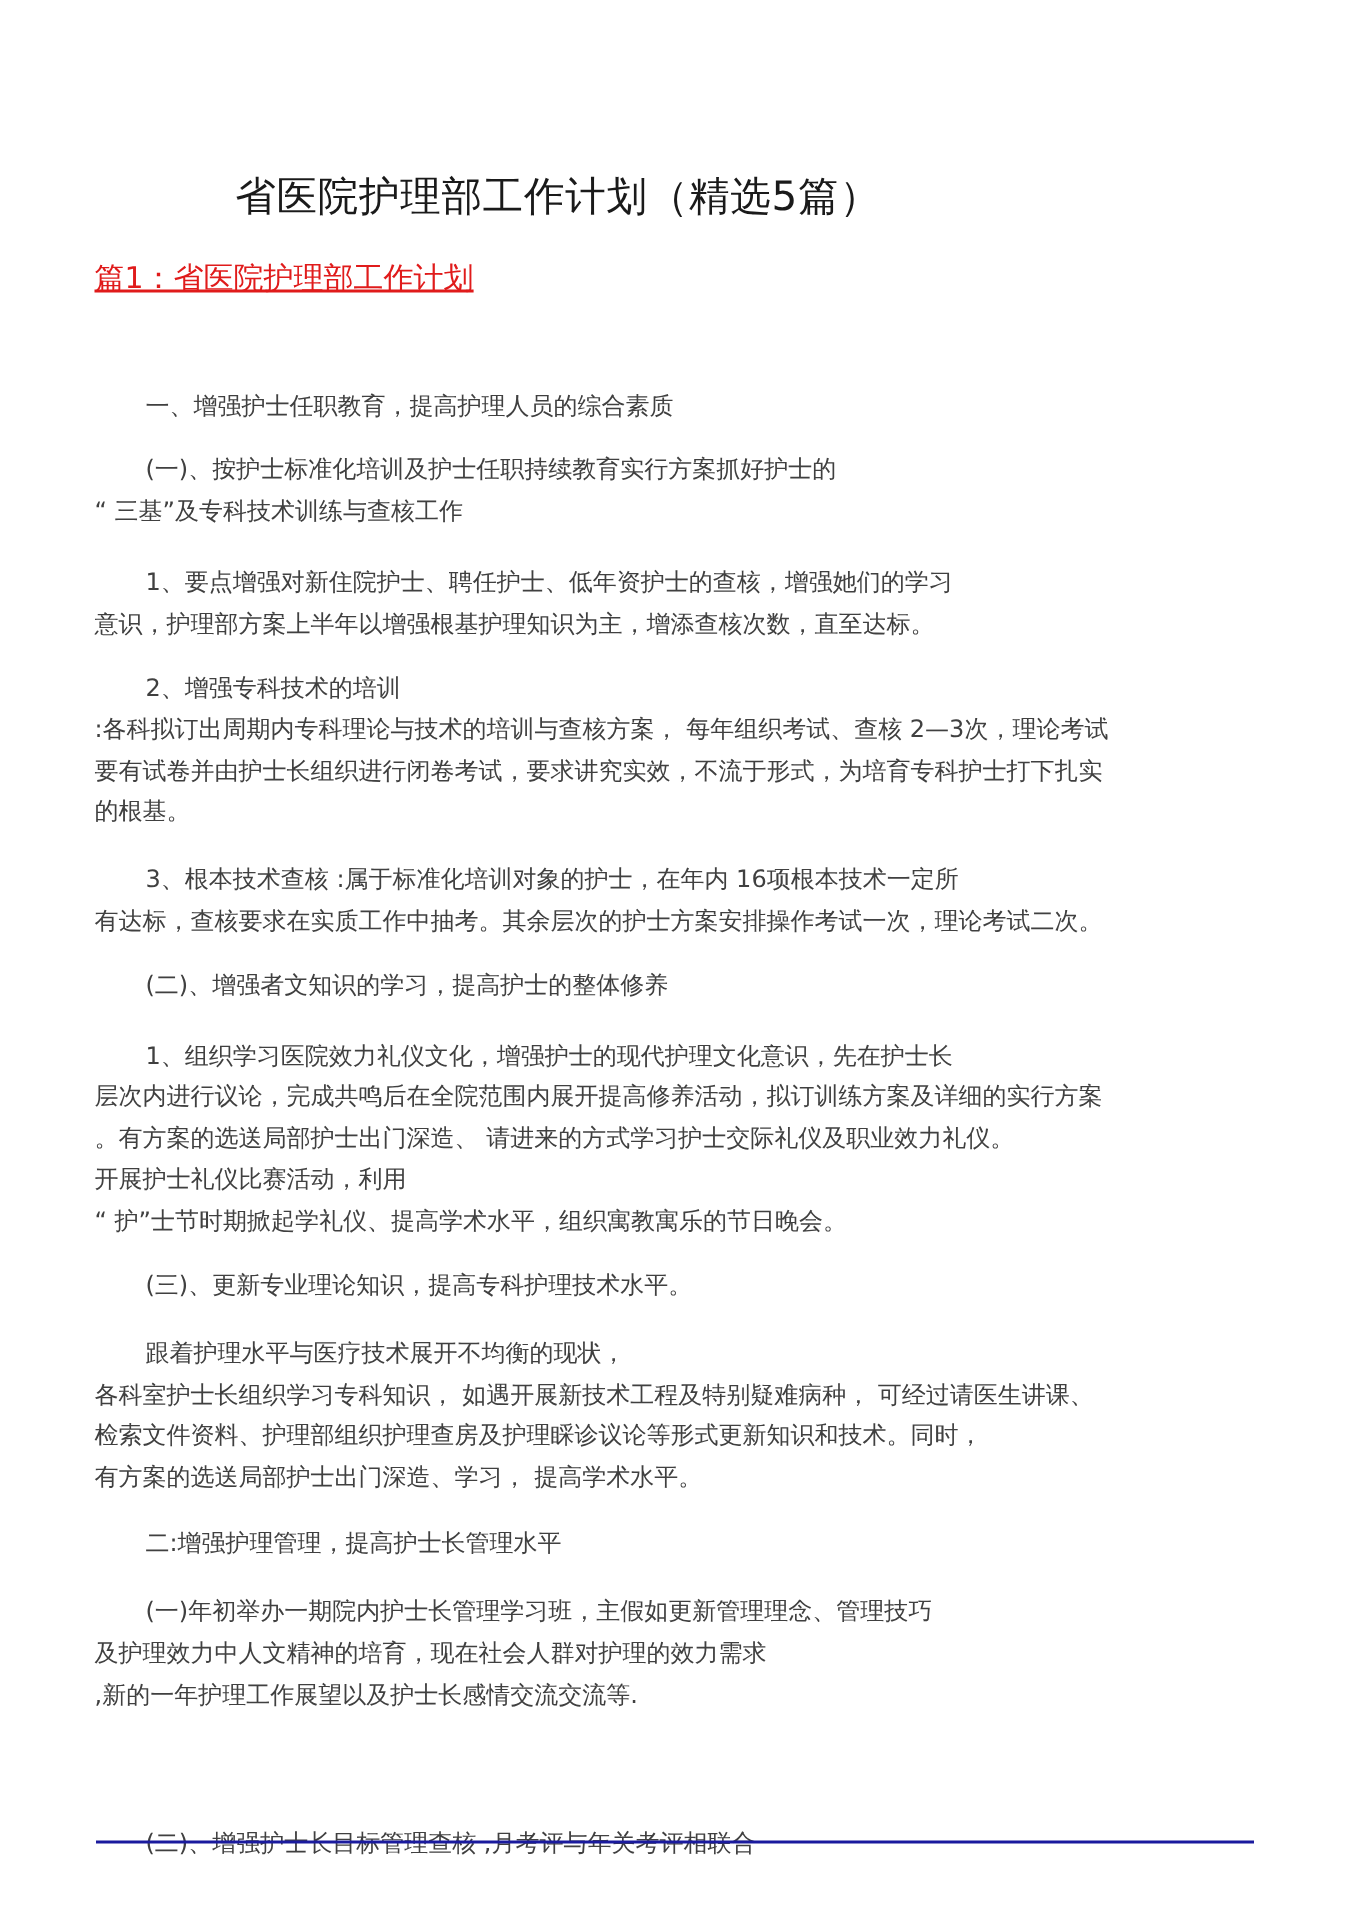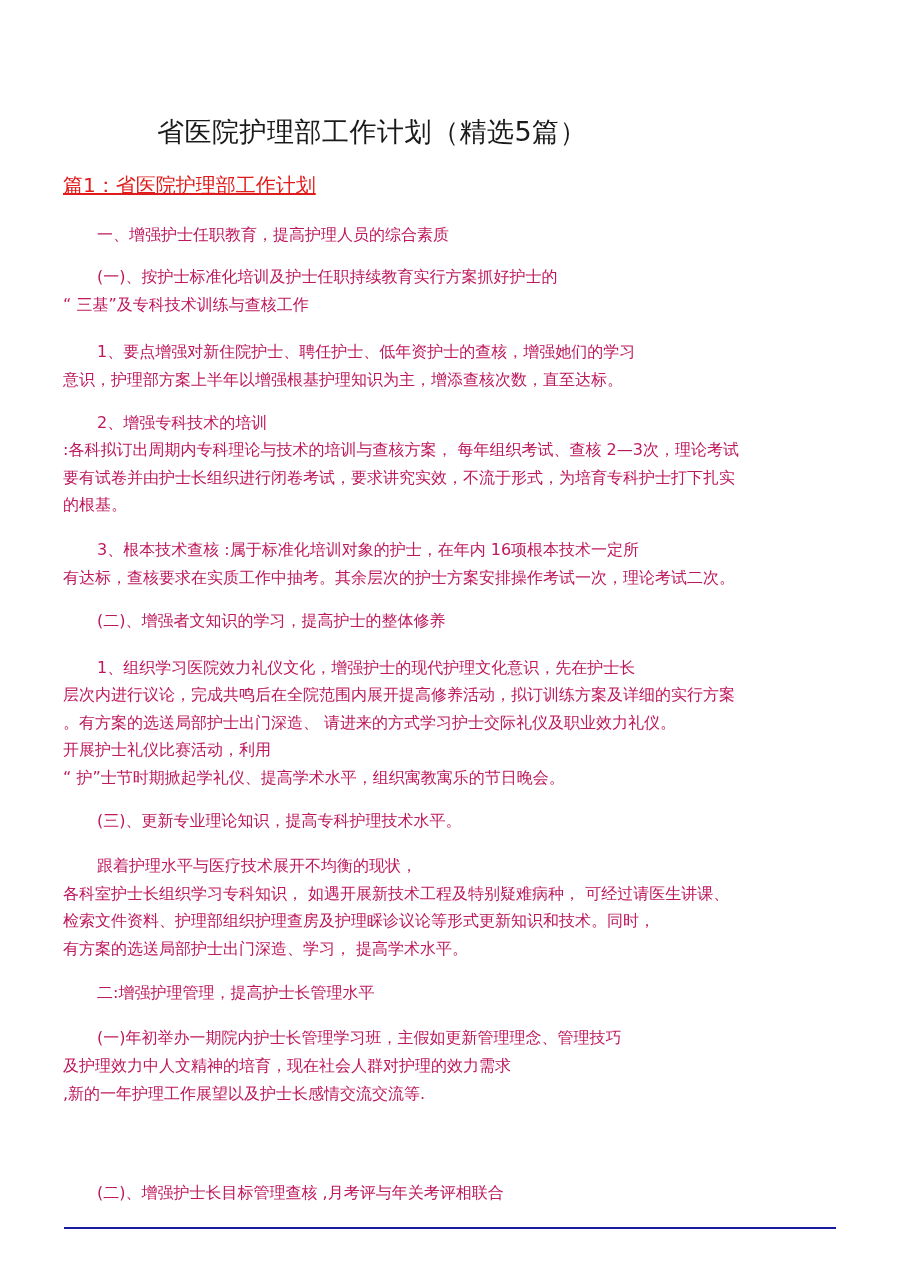--- a/index.html
+++ b/index.html
@@ -3,21 +3,21 @@
 <meta charset="utf-8">
 <style>
   html, body { margin: 0; padding: 0; background: #ffffff; }
   body { width: 900px; height: 1273px; position: relative; overflow: hidden;
          font-family: "DejaVu Sans", "Liberation Sans", sans-serif; color: #1a1a1a; }
   .page-title { position: absolute; left: 0; width: 744px; top: 112px; text-align: center;
                 font-size: 27px; line-height: 40px; color: #1a1a1a; letter-spacing: 0.5px; }
   .section-title { position: absolute; left: 63px; top: 170px; font-size: 20px; line-height: 30px;
                    color: #e01b1b; text-decoration: underline; }
   .line { position: absolute; left: 63px; font-size: 16px; line-height: 26px; white-space: nowrap;
-          color: #be185d; }
+          color: #404040; margin-top: 36px; }
   .indent { left: 97px; }
   .footer-rule { position: absolute; left: 64px; top: 1227px; width: 772px; height: 2px; background: #1a1a9e; }
 </style>
 </head>
 <body>
 
 <div class="page-title">省医院护理部工作计划（精选5篇）</div>
 <div class="section-title" style="color: rgb(224, 27, 27);">篇1：省医院护理部工作计划</div>
 
 <div id="body-lines">

